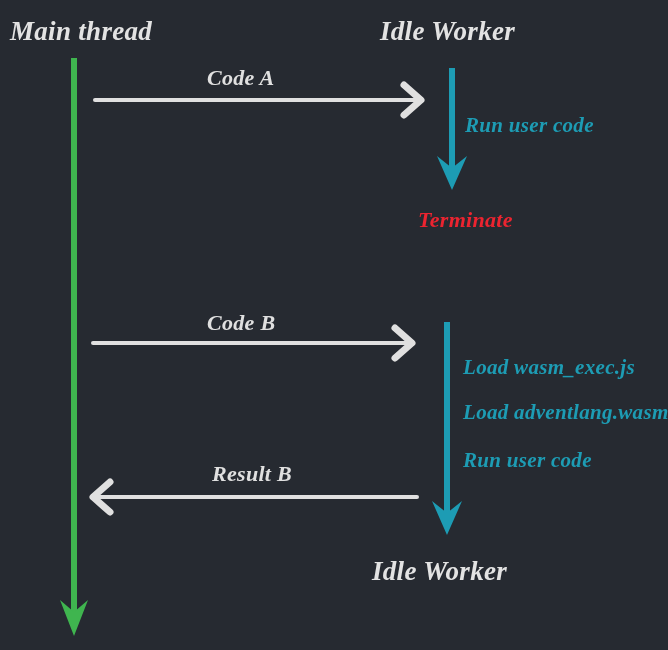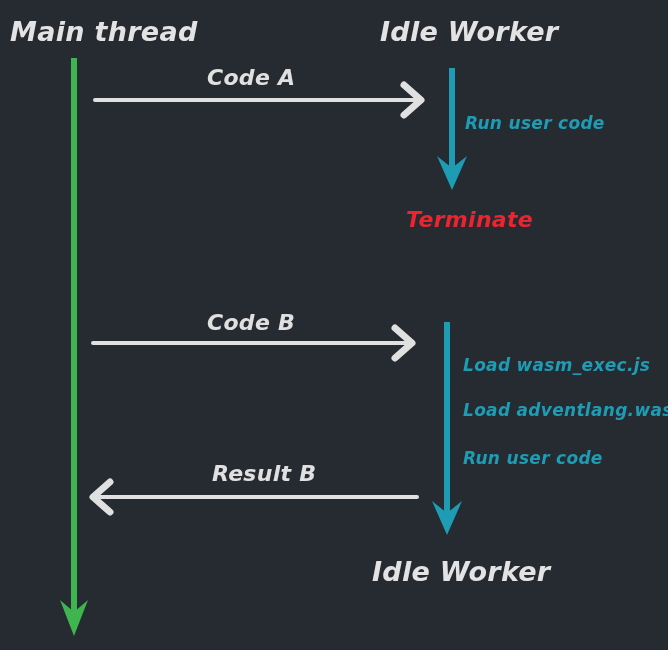--- a/index.html
+++ b/index.html
@@ -28,43 +28,44 @@
     font-style: italic;
     font-weight: 700;
   }
   .msg-label {
     font-size: 22px;
     color: #e0e0e0;
     font-style: italic;
     font-weight: 700;
   }
   .worker-note {
-    font-size: 17px;
+    font-size: 21px;
     color: #1d9cb4;
     font-style: italic;
     font-weight: 700;
   }
   .terminate {
     font-size: 22px;
     color: #ec2430;
     font-style: italic;
     font-weight: 700;
+    margin-left: 12px;
   }
   svg.layer {
     position: absolute;
     left: 0;
     top: 0;
     width: 668px;
     height: 650px;
   }
 </style>
 </head>
 <body>
 
-<div id="stage" style="width: 668px; height: 650px; background: rgb(38, 42, 49);">
+<div id="stage" style="width: 668px; height: 650px; background: rgb(38, 42, 49); font-family: Liberation Serif, serif;">
 
   <svg class="layer" viewBox="0 0 668 650" xmlns="http://www.w3.org/2000/svg">
 
     <g>
       <line id="ll-main" x1="74" y1="58" x2="74" y2="618" stroke="#3fb54f" stroke-width="6" stroke-linecap="butt"></line>
       <path id="ll-main-head" d="M 60 600 L 74 636 L 88 600 L 74 612 Z" fill="#3fb54f"></path>
     </g>
 
     <g>
       <line id="wb1" x1="452" y1="68" x2="452" y2="168" stroke="#1d9cb4" stroke-width="6" stroke-linecap="butt"></line>

